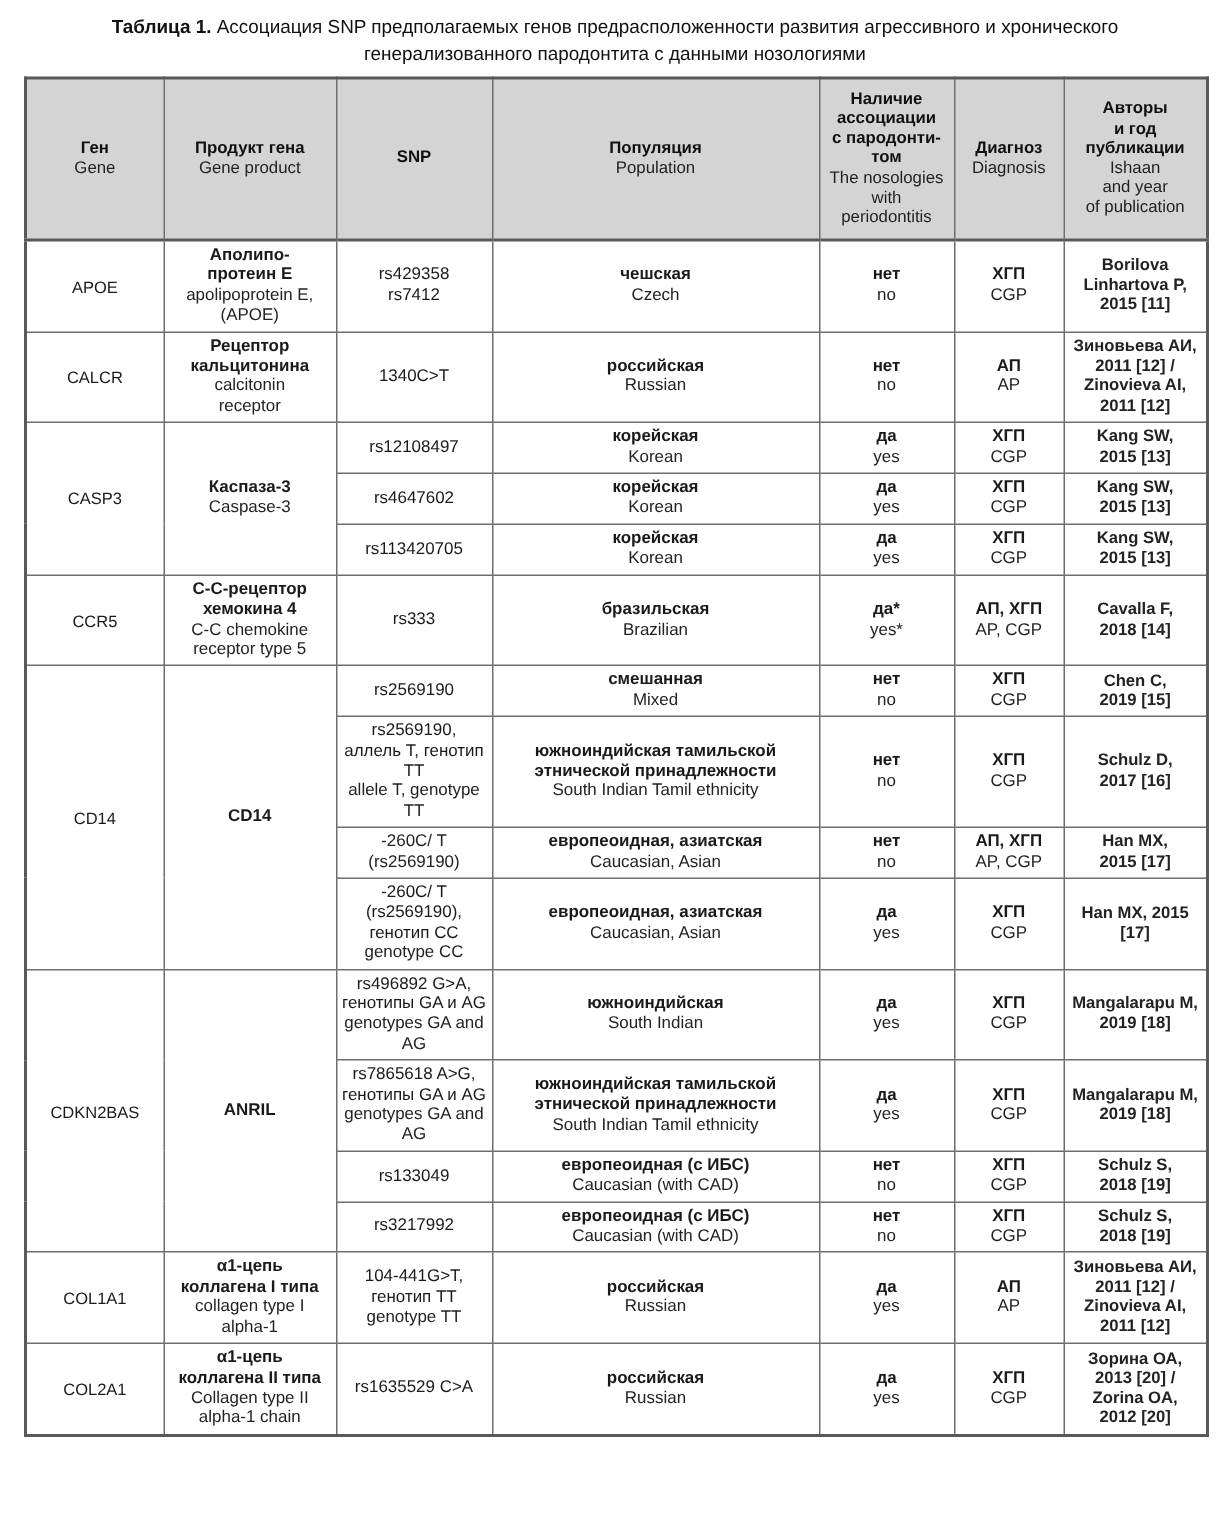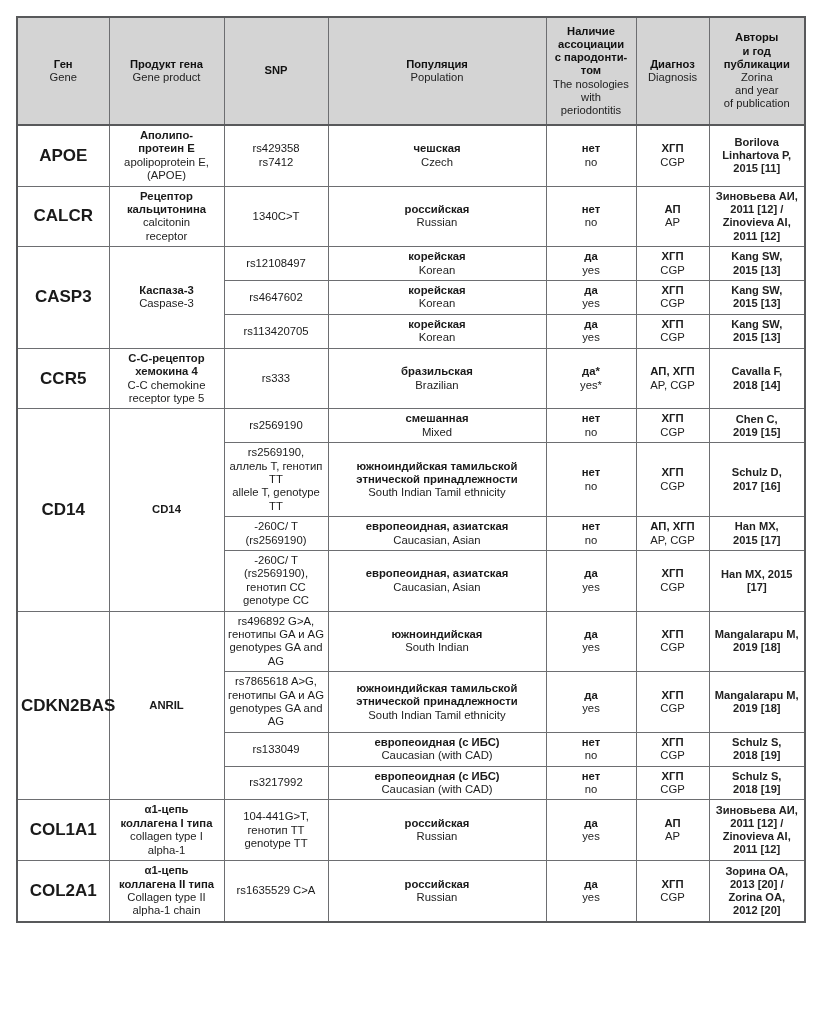--- a/index.html
+++ b/index.html
@@ -88,22 +88,22 @@
     color: #222;
   }
   .plain {
     font-weight: normal;
     font-size: 11.3px;
     line-height: 13.4px;
     display: block;
     color: #222;
   }
   .gene-name {
-    font-weight: bold;
-    font-size: 17px;
+    font-weight: normal;
+    font-size: 11px;
     line-height: 14px;
   }
   .snp-b {
     font-weight: normal;
     font-size: 11.3px;
     line-height: 13.4px;
     display: block;
   }
   .auth {
     font-weight: bold;
@@ -111,20 +111,23 @@
     line-height: 13.2px;
     display: block;
     color: #222;
   }
   td.gene-cell, td.prod-cell { }
 </style>
 </head>
 <body>
 
 <div class="caption">
+  <div class="caption-line ru1">
+    <span class="cap-strong">Таблица 1.</span><span> Ассоциация SNP предполагаемых генов предрасположенности развития агрессивного и хронического генерализованного пародонтита с данными нозологиями</span>
+  </div>
 </div>
 
 <div class="table-wrap">
   <table class="main">
     <colgroup>
       <col class="c-gene">
         <col class="c-prod">
         <col class="c-snp">
         <col class="c-pop">
         <col class="c-assoc">
@@ -158,21 +161,21 @@
             <span class="hdr-en">periodontitis</span>
           </th>
           <th>
             <span class="hdr-ru">Диагноз</span>
             <span class="hdr-en">Diagnosis</span>
           </th>
           <th>
             <span class="hdr-ru">Авторы</span>
             <span class="hdr-ru">и год</span>
             <span class="hdr-ru">публикации</span>
-            <span class="hdr-en">Zorina</span>
+            <span class="hdr-en">Ishaan</span>
             <span class="hdr-en">and year</span>
             <span class="hdr-en">of publication</span>
           </th>
         </tr>
     </thead>
     <tbody id="table-body">
         <tr>
           <td class="gene-cell"><span class="gene-name">APOE</span></td>
           <td class="prod-cell">
             <span class="ru">Аполипо-</span>

